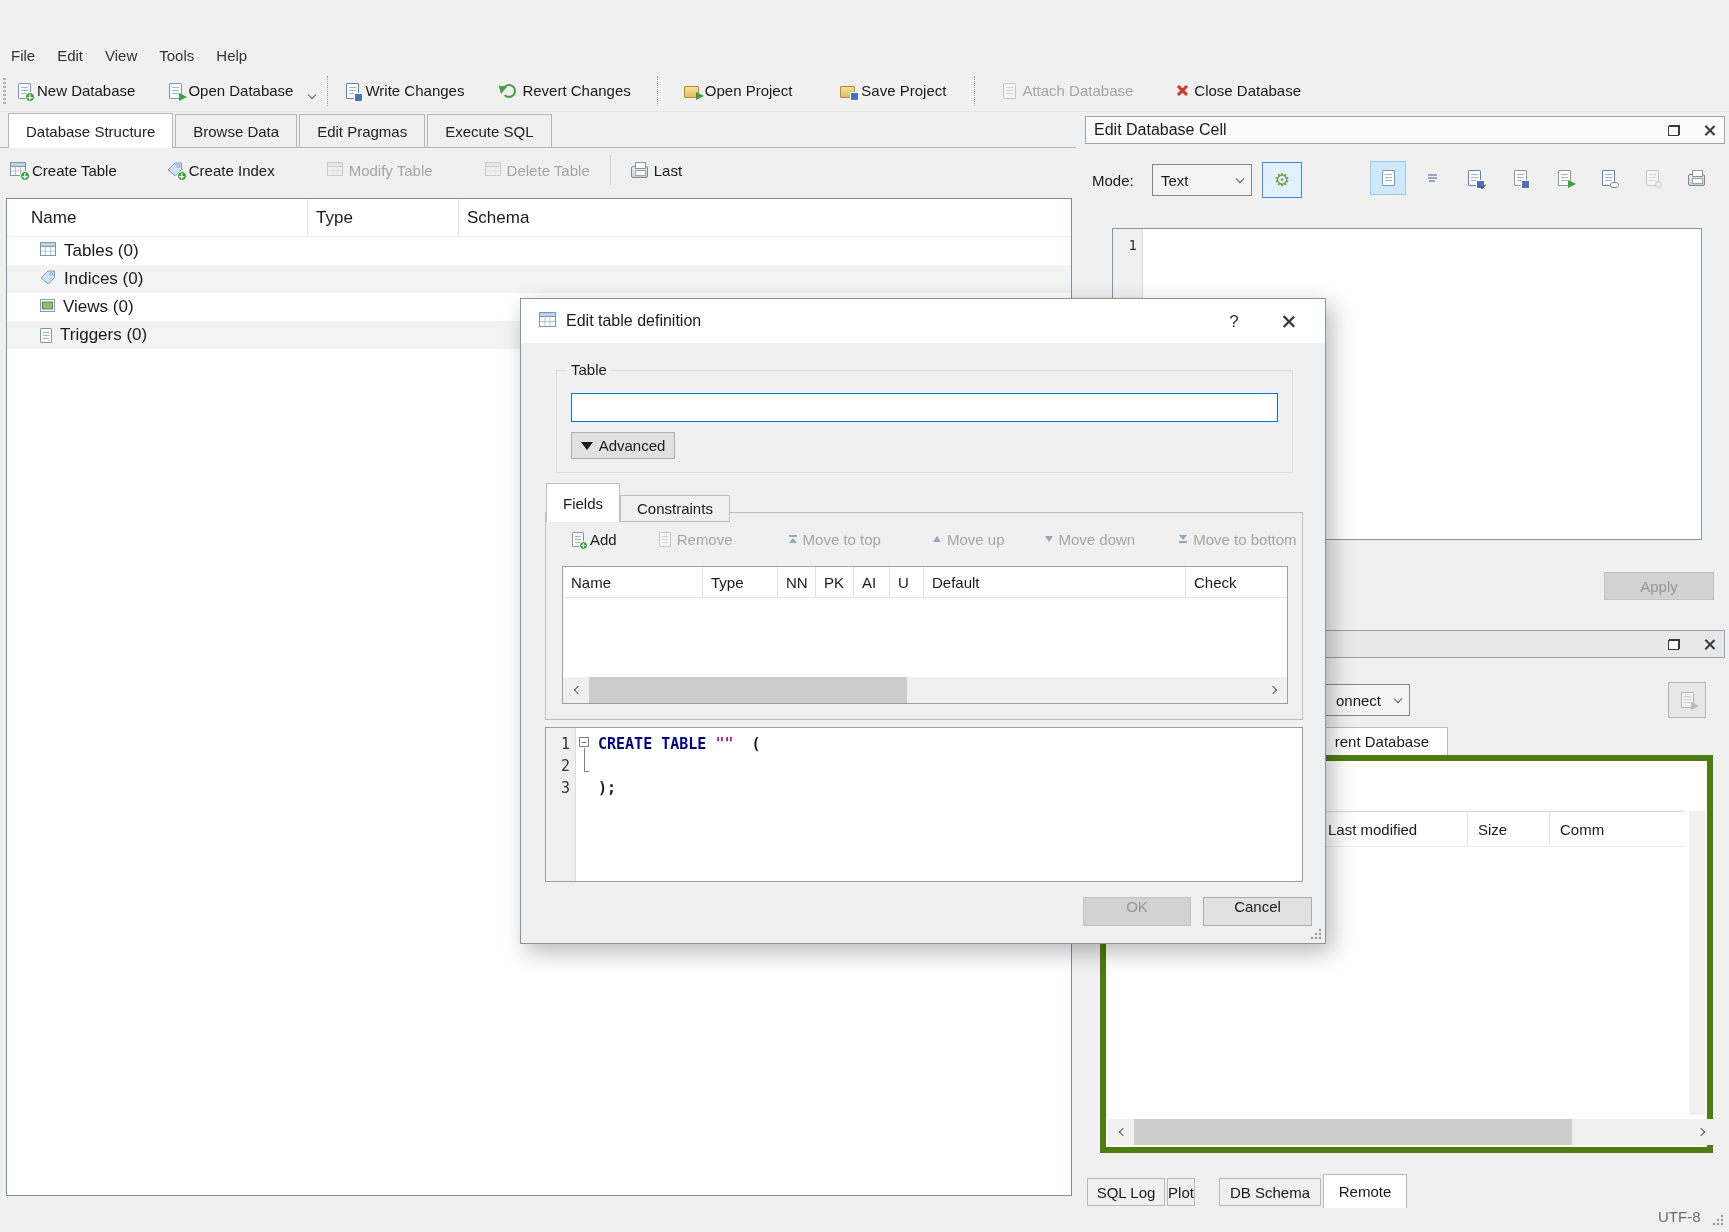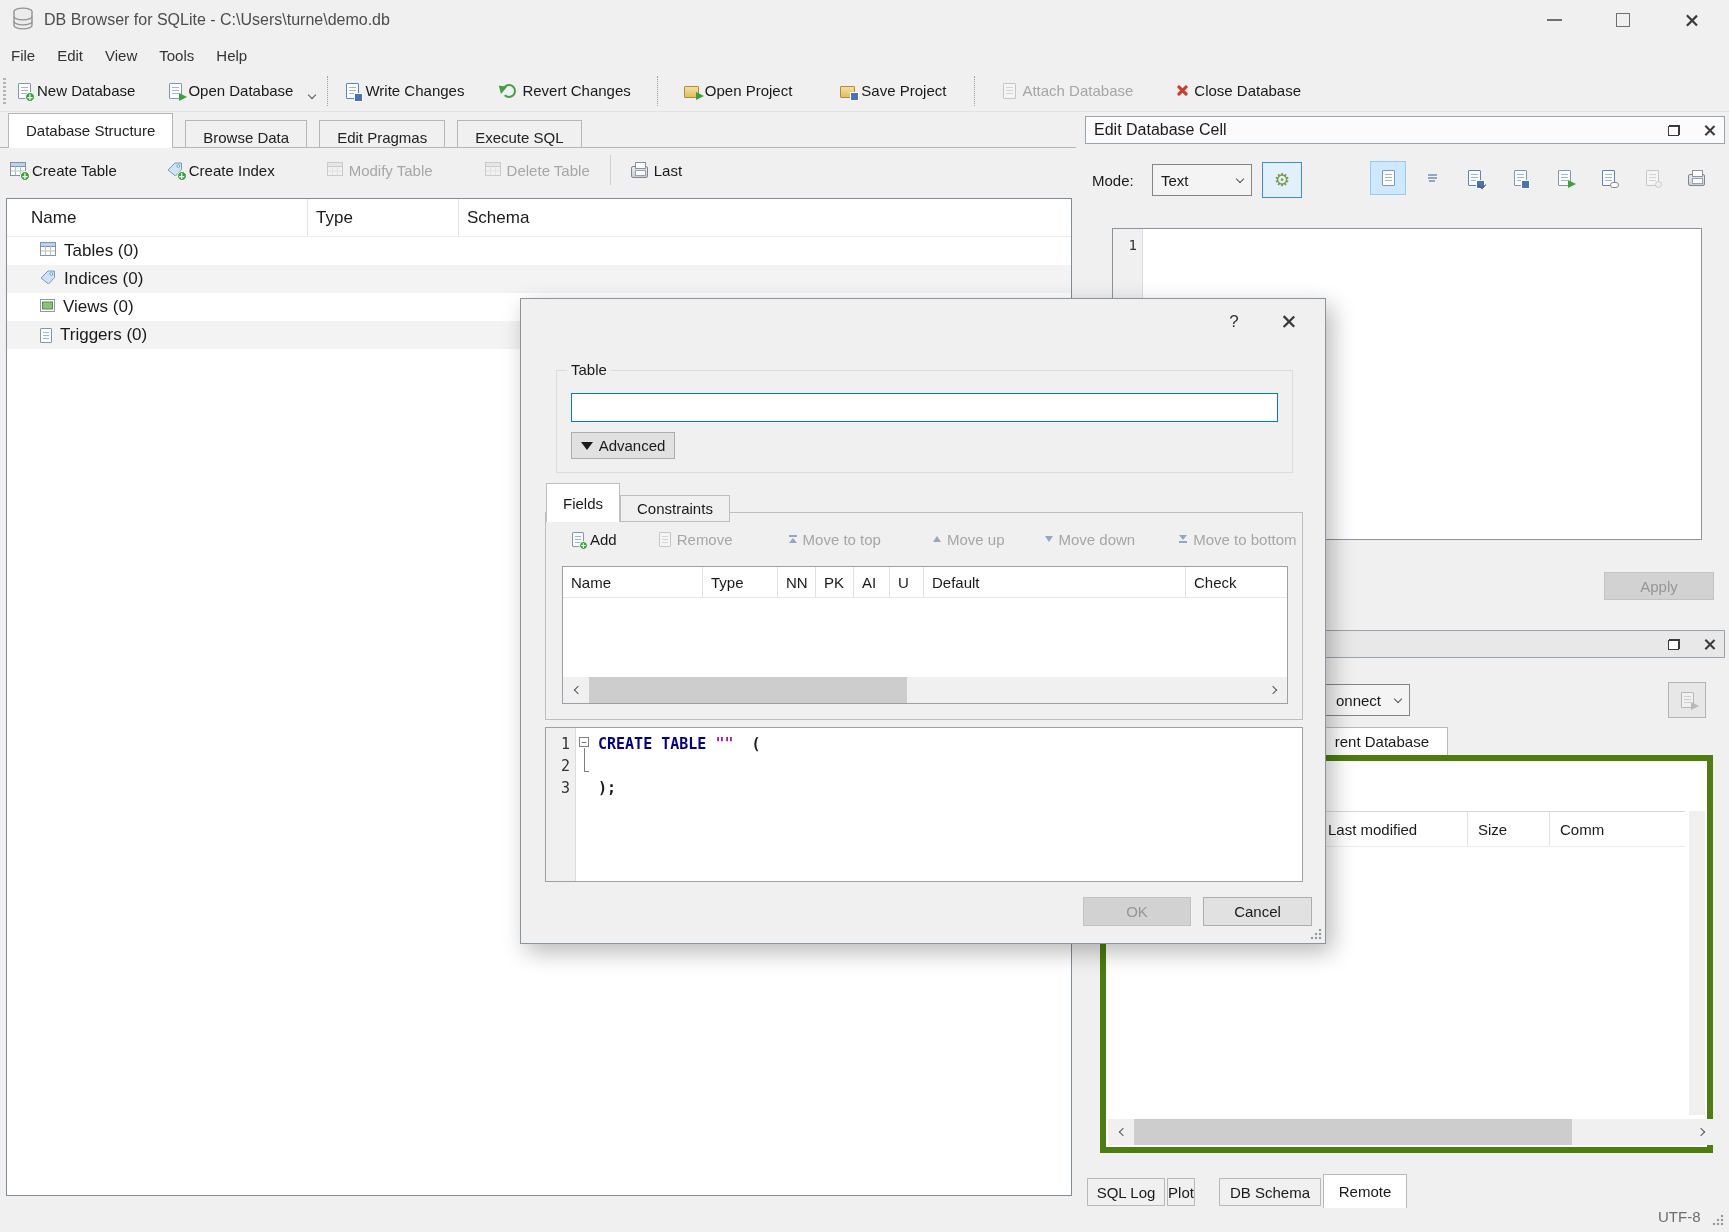--- a/index.html
+++ b/index.html
@@ -57,21 +57,21 @@
 .menubar{position:absolute;top:42px;left:0;height:26px;display:flex;align-items:center;color:#333}
 .menubar span{padding:0 11px}
 .toolbar{position:absolute;top:70px;left:0;width:100%;height:42px;display:flex;align-items:center;border-bottom:1px solid #e3e3e3}
 .handle{width:3px;height:26px;margin:0 6px 0 3px;background:repeating-linear-gradient(to bottom,#b4b4b4 0 2px,transparent 2px 4px)}
 .tbtn{display:inline-flex;align-items:center;gap:6px;padding:4px 6px;white-space:nowrap}
 .tsep{width:0;height:30px;border-left:1px dotted #9f9f9f;margin:0 12px}
 
 
 .tabline{position:absolute;top:147px;left:0;width:1076px;height:1px;background:#b6b6b6}
 .maintabs{position:absolute;top:113px;left:8px;height:35px;display:flex;align-items:flex-end}
-.mtab{background:#f0f0f0;border:1px solid #b6b6b6;height:28px;padding:8px 17px;display:flex;margin-right:12px;color:#222}
+.mtab{background:#f0f0f0;border:1px solid #b6b6b6;height:28px;padding:16px 17px;display:flex;align-items:center;margin-right:2px;color:#222}
 .mtab.active{background:#fff;height:35px;border-bottom:none;position:relative;z-index:3}
 .subtoolbar{position:absolute;top:152px;left:4px;height:36px;display:flex;align-items:center}
 .ssep{width:0;height:30px;border-left:1px solid #cfcfcf;margin:0 14px}
 
 
 .treepanel{position:absolute;left:6px;top:198px;width:1066px;height:998px;background:#fff;border:1px solid #828c96}
 .tree-header{display:flex;height:38px;align-items:center;border-bottom:1px solid #ececec;font-size:17px}
 .tree-header .hc{height:100%;display:flex;align-items:center;border-right:1px solid #e4e4e4;padding-left:8px}
 .trow{display:flex;align-items:center;height:28px;padding-left:33px;gap:8px;font-size:17px}
 .trow.alt{background:#f3f3f3}
@@ -103,50 +103,31 @@
 .sthumb{height:100%;background:#cdcdcd}
 .sqlbox{position:absolute;left:24px;top:428px;width:758px;height:155px;background:#fff;border:1px solid #9aa0a6;
  font-family:"DejaVu Sans Mono",monospace;font-size:15px;font-weight:bold}
 .gutter{position:absolute;left:0;top:0;width:30px;height:100%;background:#f0f0f0;border-right:1px solid #dcdcdc;
  color:#333;text-align:right;padding:5px 5px 0 0;line-height:22px;font-weight:normal}
 .foldcol{position:absolute;left:30px;top:0;width:16px;height:100%}
 .fold-box{position:absolute;left:3px;top:9px;width:10px;height:10px;border:1px solid #808080;background:#fff;
  font-size:9px;line-height:8px;text-align:center;color:#404040;font-weight:normal}
 .codeln{position:absolute;left:52px;line-height:22px;white-space:pre}
 .kw{color:#00008b}.str{color:#a020a0}
-.dlgbtn{position:absolute;height:29px;display:flex;align-items:center;justify-content:center}
+.dlgbtn{position:absolute;height:29px;display:flex;align-items:flex-start;justify-content:center}
 
 
 .btab{position:absolute;top:1178px;height:28px;background:#f0f0f0;border:1px solid #b9b9b9;display:flex;align-items:center;justify-content:center}
 .btab.active{top:1174px;height:34px;background:#fff;border-bottom:none;z-index:3}
 </style>
 </head>
 <body>
 
 <div id="app">
 
-  <div class="titlebar">
-    <span>
-      <svg width="22" height="24" viewBox="0 0 22 24">
-          <ellipse cx="11" cy="4.5" rx="9" ry="3.4" fill="#ececec" stroke="#939393" stroke-width="1.4"></ellipse>
-          <path d="M2 4.5 v14 a9 3.4 0 0 0 18 0 v-14" fill="#ececec" stroke="#939393" stroke-width="1.4"></path>
-          <path d="M2 9.5 a9 3.4 0 0 0 18 0 M2 14.5 a9 3.4 0 0 0 18 0" fill="none" stroke="#939393" stroke-width="1.4"></path>
-        </svg>
-    </span>
-    <span class="title-text">DB Browser for SQLite - C:\Users\turne\demo.db</span>
-    <div class="winbtn" style="left:1534px">
-        <span style="width:15px;height:2px;background:#6f6f6f"></span>
-      </div>
-    <div class="winbtn" style="left:1603px">
-        <span style="width:14px;height:14px;border:1px solid #6f6f6f"></span>
-      </div>
-    <div class="winbtn" style="left:1672px">
-        <span class="close-ic" style="transform:scale(1.1)"></span>
-      </div>
-  </div>
 
   <div class="menubar">
     <span>File</span>
     <span>Edit</span>
     <span>View</span>
     <span>Tools</span>
     <span>Help</span>
   </div>
 
   <div class="toolbar">
@@ -425,20 +406,30 @@
       <span>DB Schema</span>
     </div>
   <div class="btab active" style="left:1323px;width:84px">
       <span>Remote</span>
     </div>
 
   <div class="abs" style="left:1658px;top:1208px;color:#6e6e6e;font-size:15px">UTF-8</div>
   <div class="grip abs" style="left:1712px;top:1214px"></div>
 
   <div class="dialog">
+    <div class="dlg-title">
+      <span><svg width="17" height="15">
+            <rect x="0.5" y="0.5" width="16" height="14" fill="#fff" stroke="#7a96ad"></rect>
+            <rect x="0.5" y="0.5" width="16" height="4" fill="#bcd2e8" stroke="#7a96ad"></rect>
+            <line x1="6" y1="4.5" x2="6" y2="14" stroke="#b5c3d0"></line>
+            <line x1="11" y1="4.5" x2="11" y2="14" stroke="#b5c3d0"></line>
+            <line x1="1" y1="9.5" x2="16" y2="9.5" stroke="#b5c3d0"></line>
+          </svg></span>
+      <span>Edit table definition</span>
+    </div>
     <div class="abs" style="left:696px;top:10px;width:34px;height:26px;display:flex;align-items:center;justify-content:center;font-size:17px;color:#333">?</div>
     <div class="abs" style="left:762px;top:14px"><span class="close-ic" style="transform:scale(1.15)"></span></div>
 
     <div class="groupbox">
       <span class="gb-label">Table</span>
       <input class="abs" style="left: 14px; top: 22px; width: 707px; height: 29px; border: 1px solid rgb(0, 120, 215); outline: none; font: 15px &quot;Liberation Sans&quot;, sans-serif; padding: 0px 6px; background: rgb(255, 255, 255);">
       <div class="btn abs" style="left:14px;top:61px;width:104px;height:27px">
         <span style="display:inline-block;width:0;height:0;border-left:6px solid transparent;border-right:6px solid transparent;border-top:8px solid #1a1a1a"></span>
         <span>Advanced</span>
       </div>

